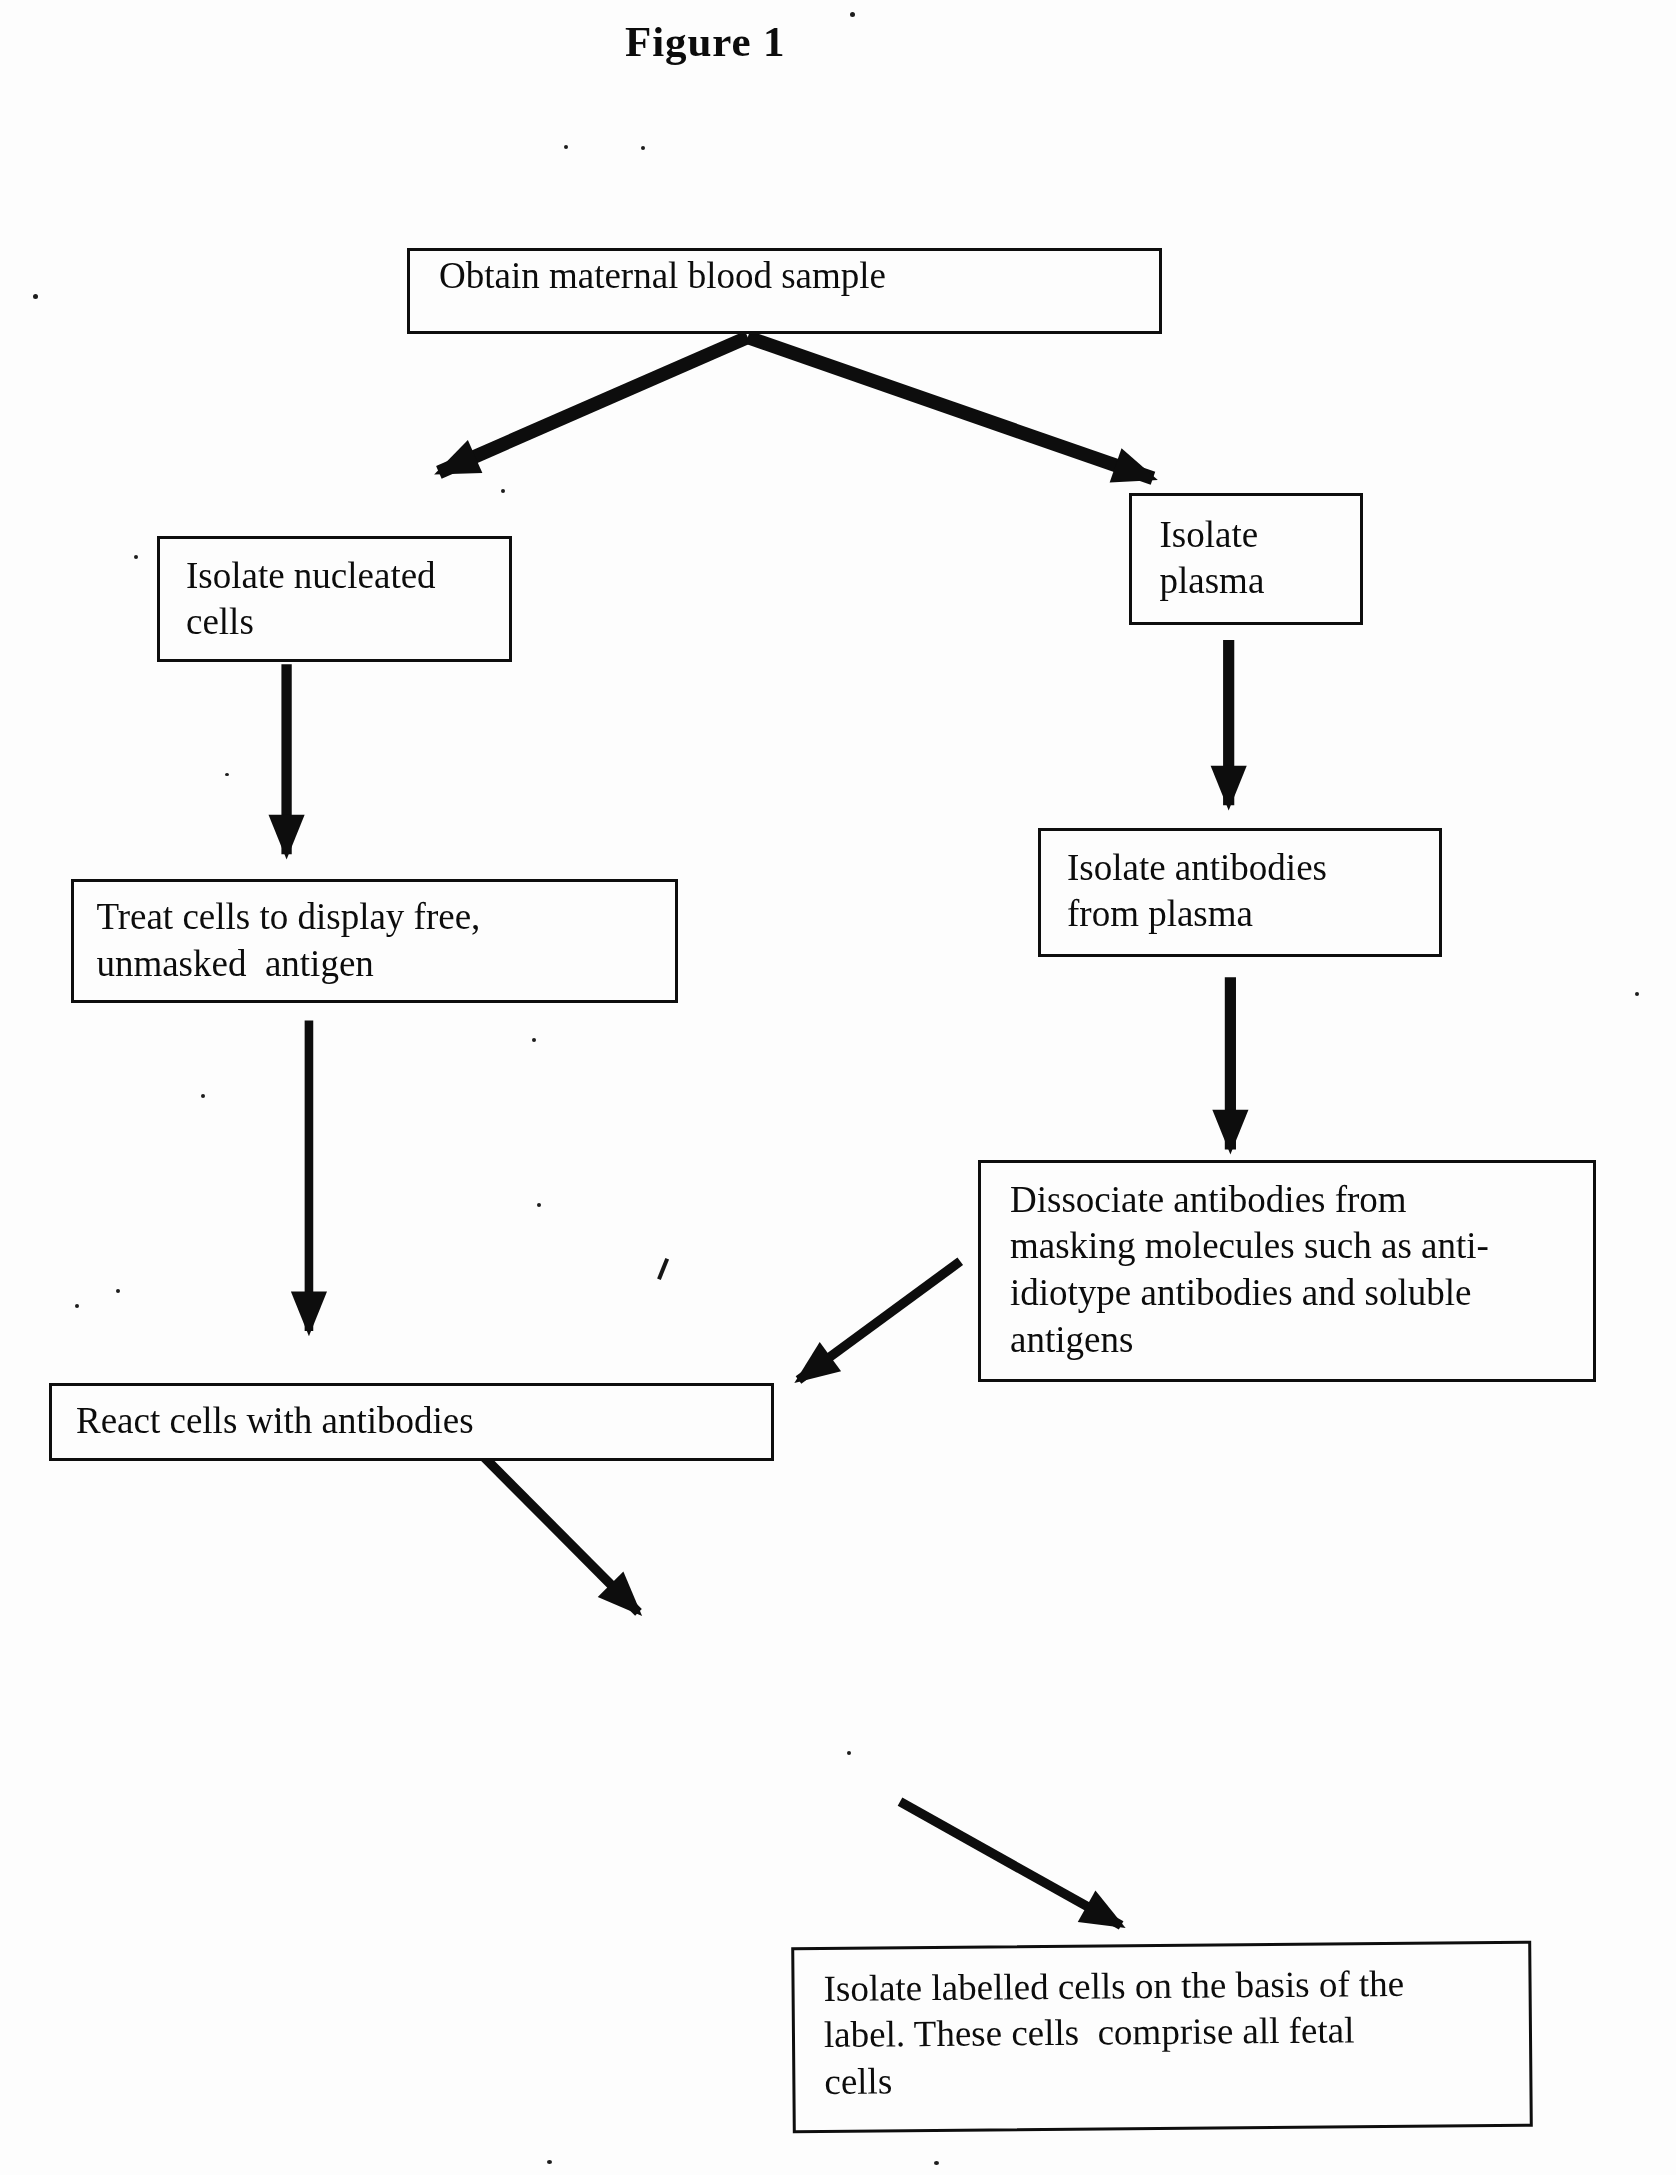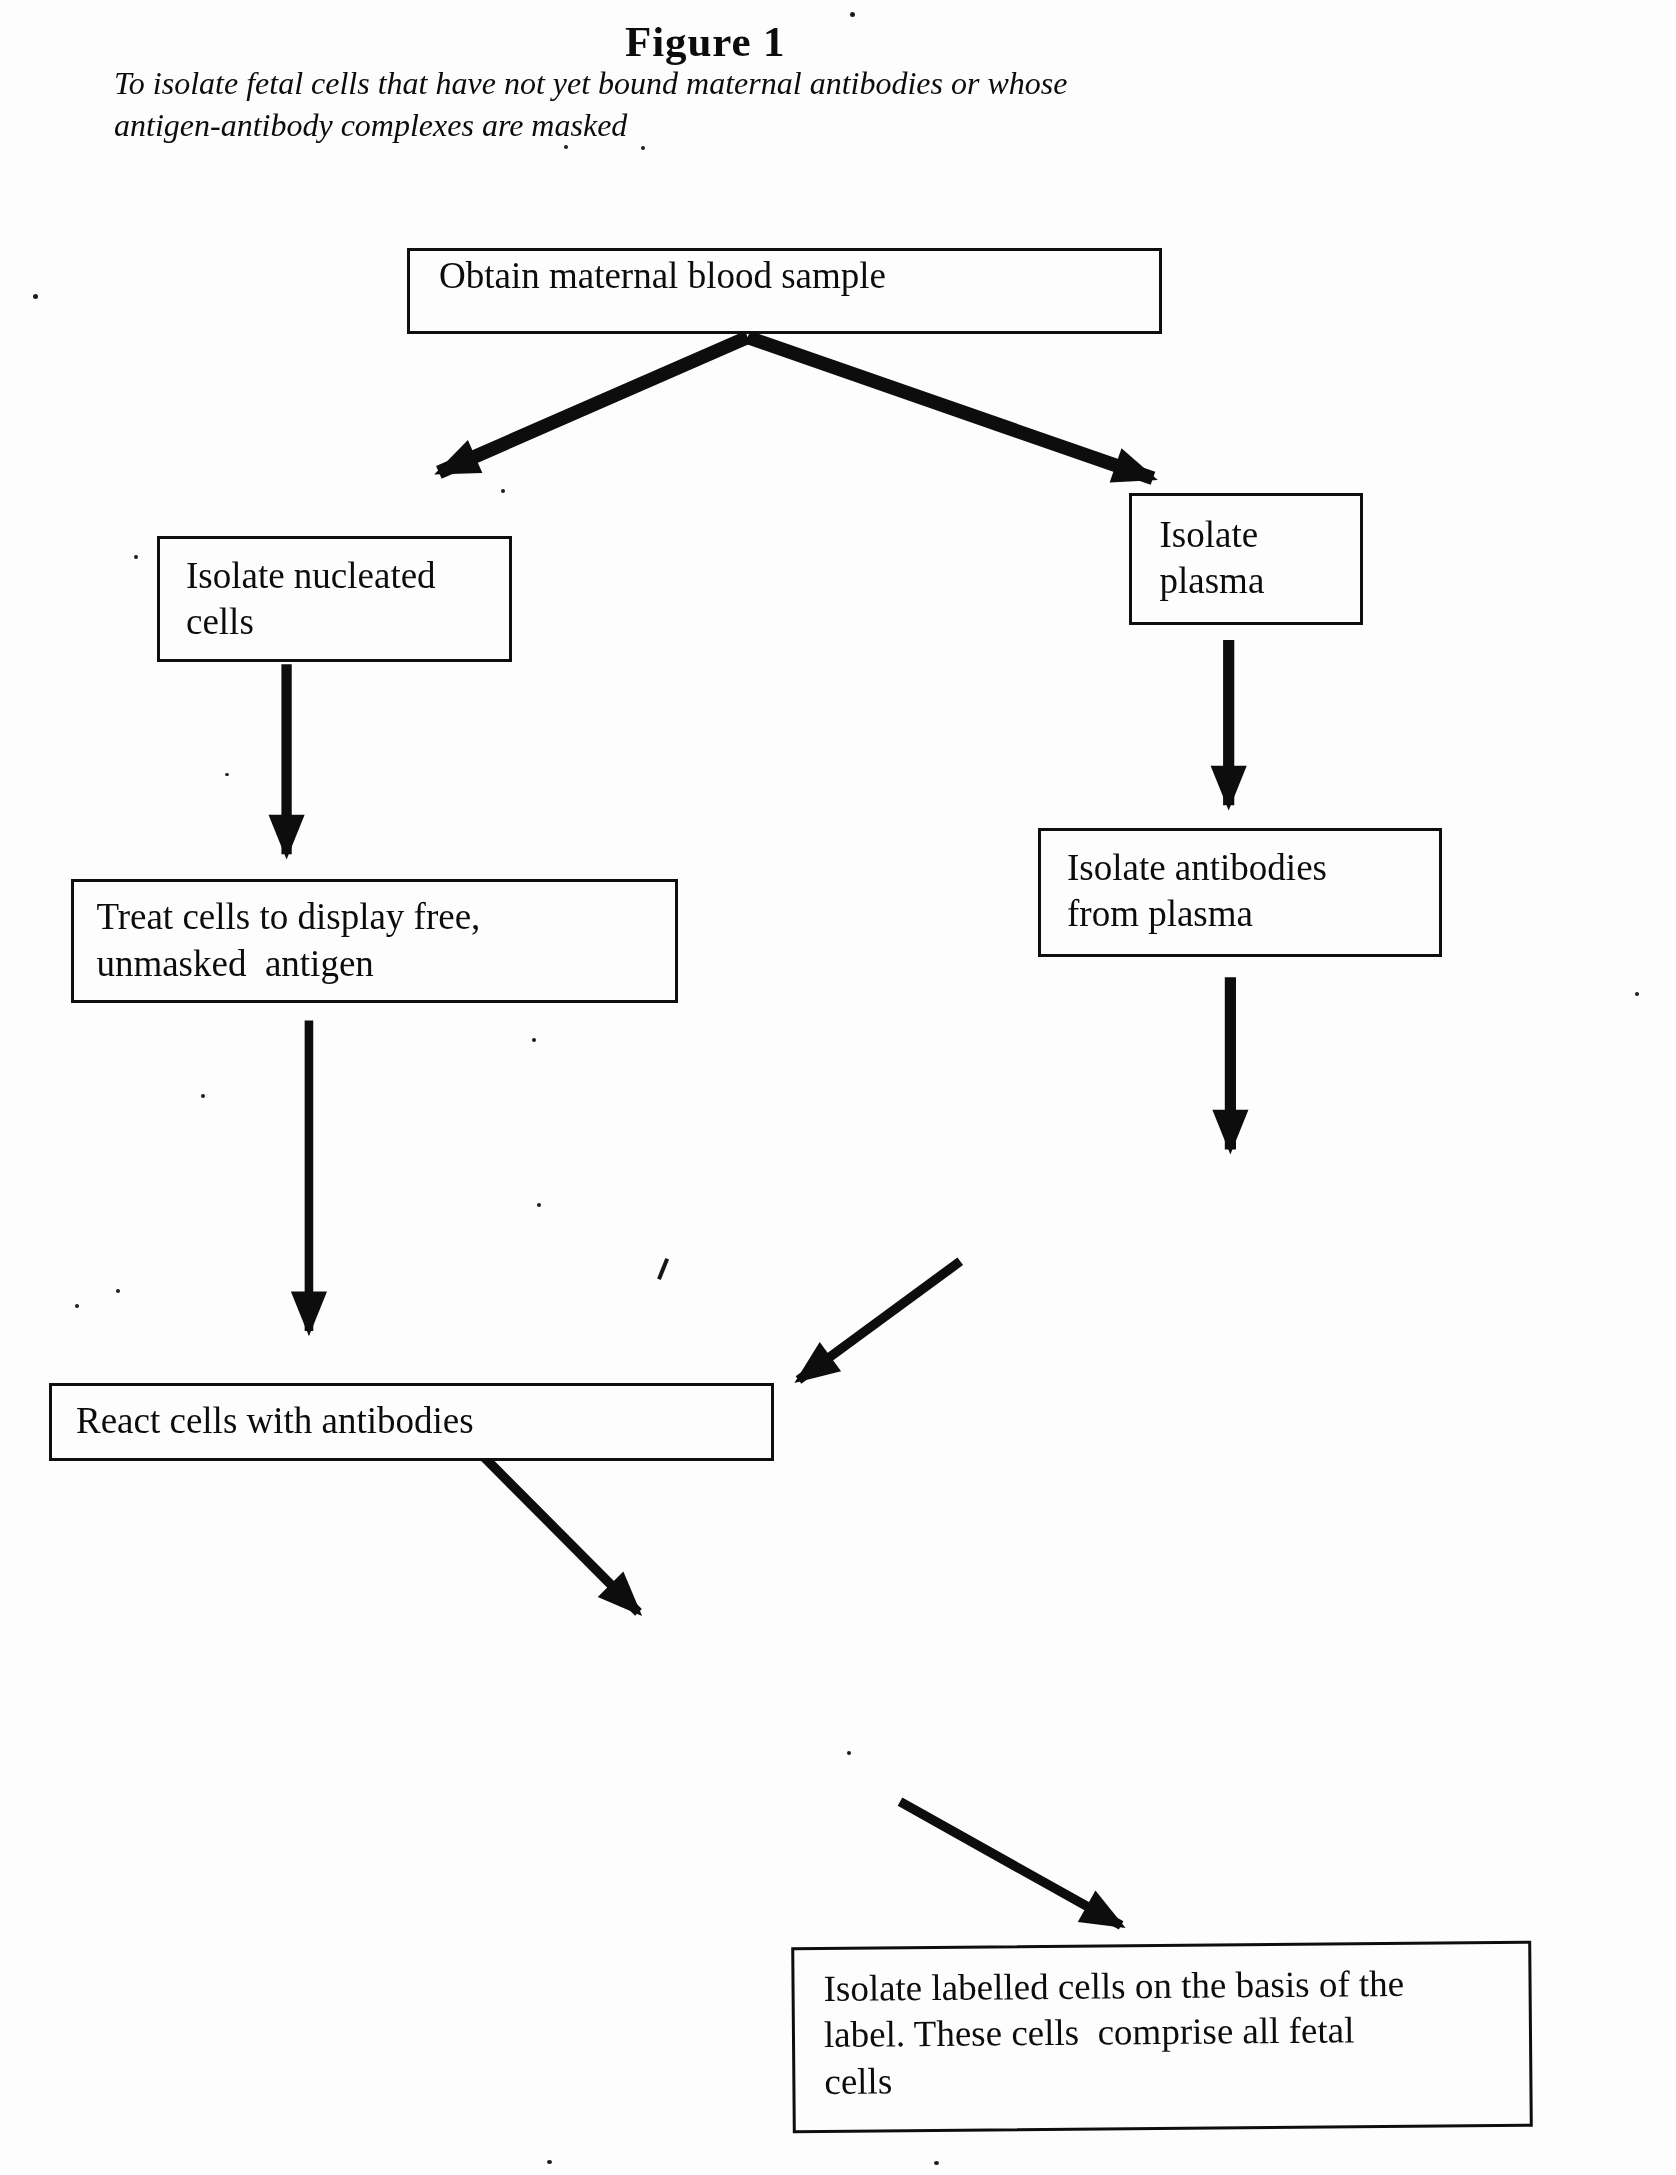--- a/index.html
+++ b/index.html
@@ -41,22 +41,20 @@
   .arrows line{stroke:#0d0d0d;stroke-linecap:butt;}
   .speck{position:absolute;background:#1d1d1d;border-radius:50%;}
   .tick{position:absolute;background:#161616;}
 </style>
 </head>
 <body>
 
 <div class="page">
 
   <div class="fig-title">Figure 1</div>
-  <div class="fig-subtitle">To isolate fetal cells that have not yet bound maternal antibodies or whose
-antigen-antibody complexes are masked</div>
 
   <svg class="arrows" width="1677" height="2175" viewBox="0 0 1949 2528">
     <defs>
       <marker id="ah" markerUnits="userSpaceOnUse" markerWidth="58" markerHeight="48" refX="48" refY="23" orient="auto">
         <path d="M2,2 L54,23 L2,44 Z" fill="#0d0d0d"></path>
       </marker>
     </defs>
     <line x1="869" y1="392" x2="510" y2="549" stroke-width="16" marker-end="url(#ah)"></line>
     <line x1="869" y1="392" x2="1340" y2="556" stroke-width="16" marker-end="url(#ah)"></line>
     <line x1="333" y1="772" x2="333" y2="993" stroke-width="12" marker-end="url(#ah)"></line>
@@ -70,20 +68,24 @@
 
   <div class="node" id="n-obtain">Obtain maternal blood sample</div>
   <div class="node" id="n-nucleated">Isolate nucleated
 cells</div>
   <div class="node" id="n-plasma">Isolate
 plasma</div>
   <div class="node" id="n-antibodies">Isolate antibodies
 from plasma</div>
   <div class="node" id="n-treat">Treat cells to display free,
 unmasked  antigen</div>
+  <div class="node" id="n-dissociate">Dissociate antibodies from
+masking molecules such as anti-
+idiotype antibodies and soluble
+antigens</div>
   <div class="node" id="n-react-cells">React cells with antibodies</div>
   <div class="node" id="n-isolate-labelled">Isolate labelled cells on the basis of the
 label. These cells  comprise all fetal
 cells</div>
 
   <span class="speck" style="left:850px;top:12px;width:5.2px;height:5.2px"></span>
   <span class="speck" style="left:564px;top:145px;width:4.3px;height:4.3px"></span>
   <span class="speck" style="left:641px;top:146px;width:4.3px;height:4.3px"></span>
   <span class="speck" style="left:33px;top:294px;width:5.2px;height:5.2px"></span>
   <span class="speck" style="left:501px;top:489px;width:4.3px;height:4.3px"></span>

